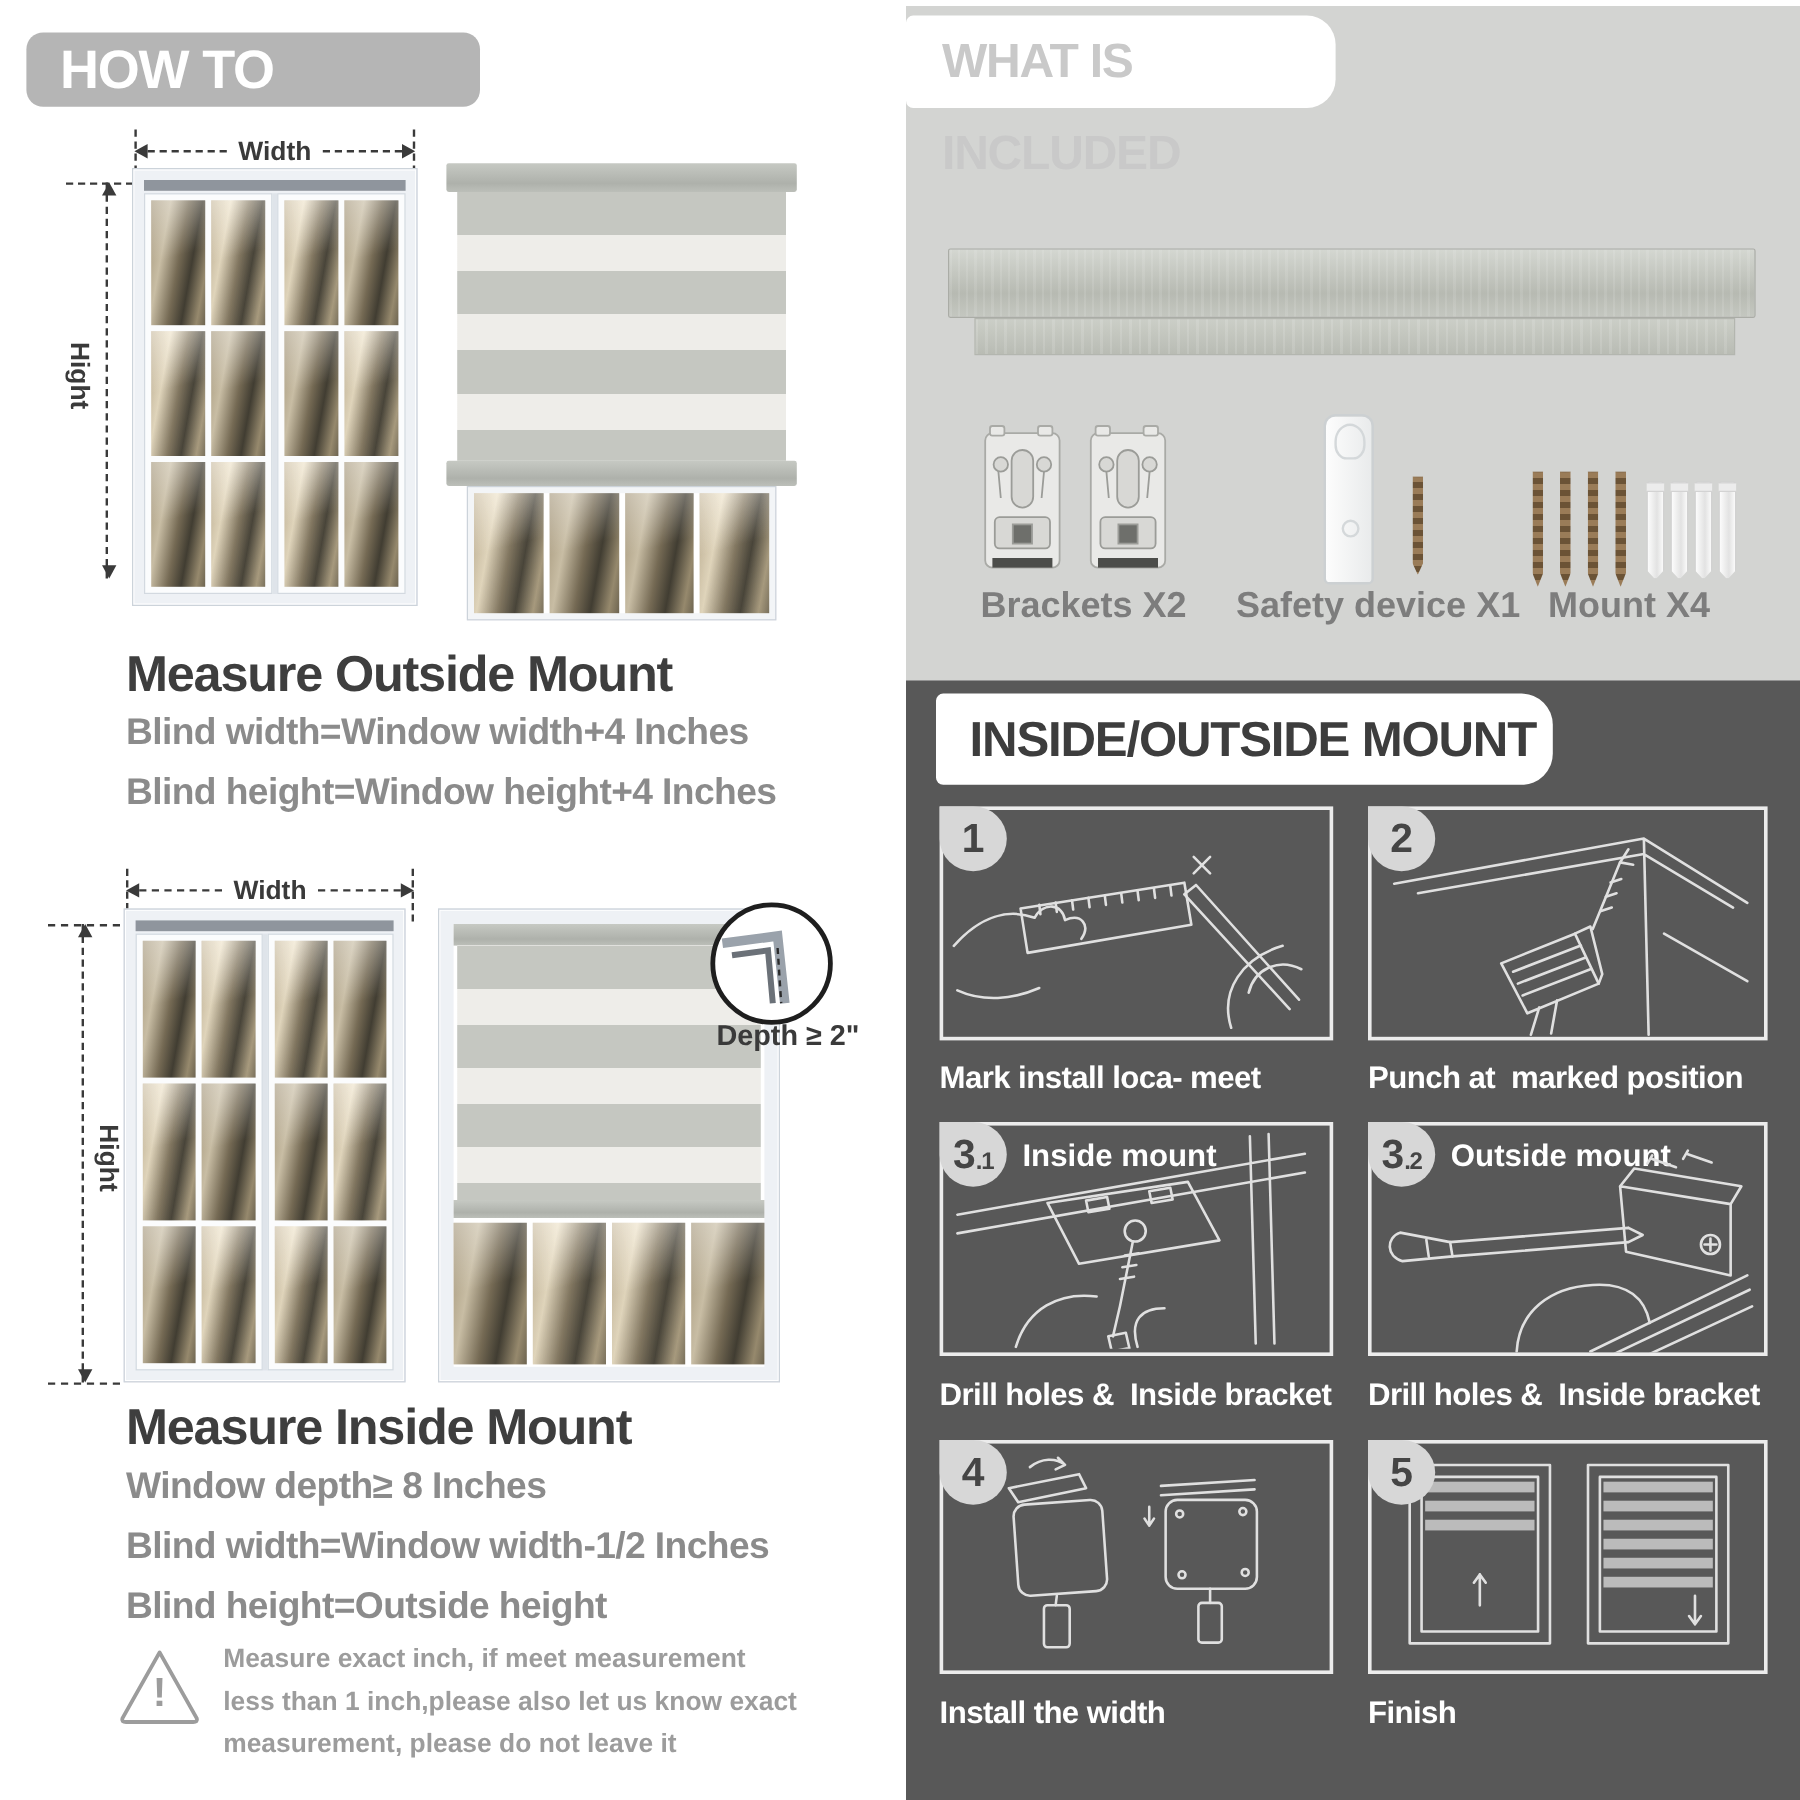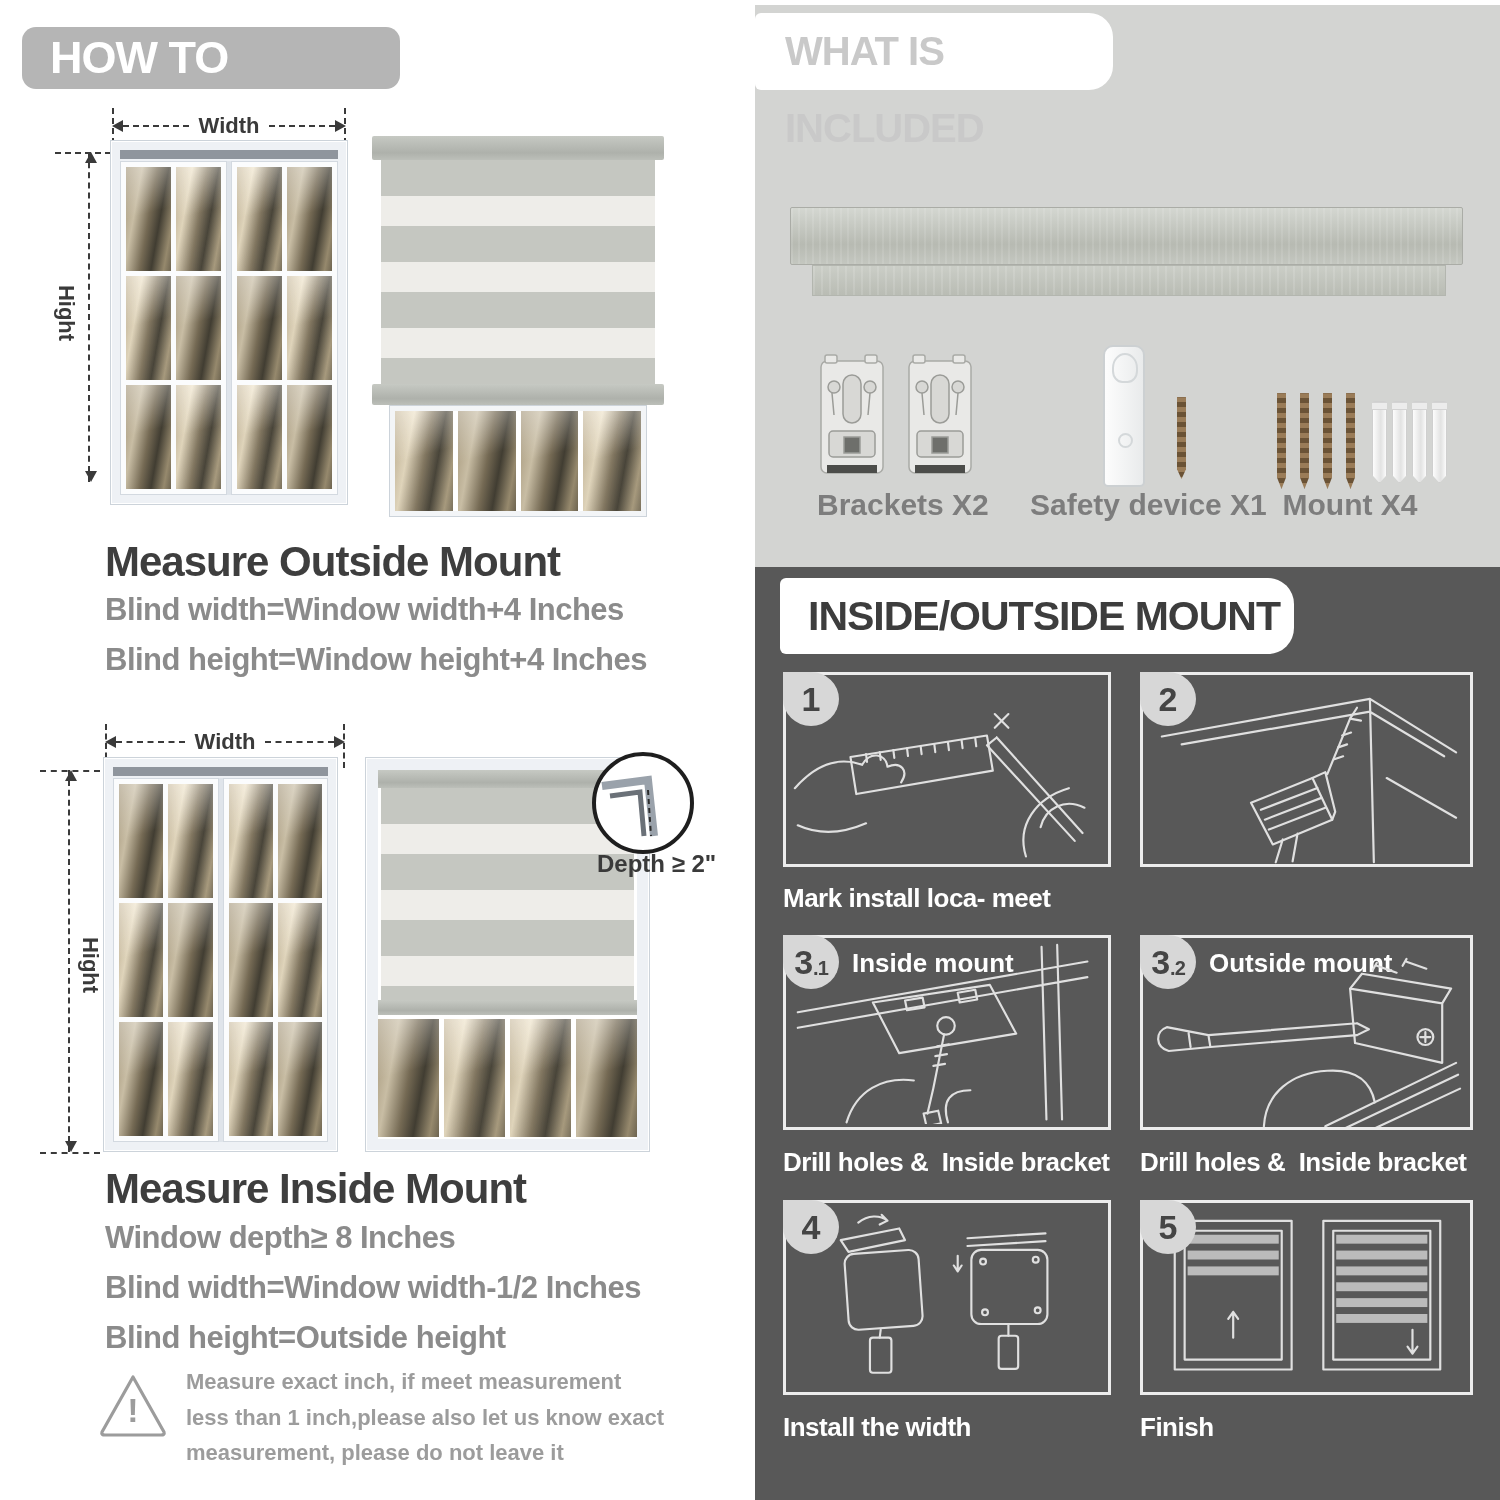--- a/index.html
+++ b/index.html
@@ -42,21 +42,21 @@
   
   .zfabric{background:repeating-linear-gradient(180deg,#c5c7c1 0 36px,#eeede9 36px 66px)}
   .zbar{background:linear-gradient(180deg,#c6c9c3,#aeb1ab 70%,#bcbfb9)}
   .peek{position:absolute;background:#f3f5f7;border:1px solid #ccd3da;box-sizing:border-box;padding:5px}
   .peek .pg{display:grid;grid-template-columns:1fr 1fr 1fr 1fr;gap:5px;height:100%;background:#fff}
   
   .h1{font-size:42px;font-weight:bold;color:#3e3e3e;letter-spacing:-1px;white-space:nowrap}
   .rule{font-size:31px;font-weight:bold;color:#8b8b8b;letter-spacing:-0.5px;white-space:nowrap}
   .warn-text{font-size:22px;font-weight:bold;color:#9c9c9c;line-height:1.62;width:480px}
   .prod-lab{font-size:34px;font-weight:bold;color:#8e8e8e;text-align:center}
-  .item-lab{position:absolute;font-size:30px;font-weight:bold;color:#7d7d7d;text-align:center;white-space:nowrap}
+  .item-lab{position:absolute;font-size:30px;font-weight:bold;color:#7d7d7d;text-align:right;white-space:nowrap}
   .depth-lab{font-size:24px;font-weight:bold;color:#3a3a3a;white-space:nowrap}
   
   .step-panel{position:absolute;border:3px solid #ececec;box-sizing:border-box;width:328px;height:195px}
   .badge{position:absolute;top:-3px;left:-3px;width:56px;height:54px;background:#d7d7d7;
      border-radius:0 50% 50% 50%;color:#454545;font-weight:bold;font-size:34px;
      display:flex;align-items:center;justify-content:center;z-index:2}
   .badge .sub{font-size:20px;margin-top:12px;letter-spacing:-1px}
   .step-inlab{position:absolute;top:10px;left:66px;color:#fff;font-size:26px;font-weight:bold;white-space:nowrap}
   .caption{position:absolute;color:#fff;font-size:26px;font-weight:bold;letter-spacing:-0.5px;white-space:pre-wrap}
   .lineart{position:absolute;inset:4px}
@@ -289,20 +289,21 @@
         <span class="sub"></span>
       </div>
     <svg class="lineart" viewBox="0 0 322 187">
       <path d="M15,58 L225,20 L312,74 M225,20 L229,185 M35,66 L225,33 L300,78 M242,100 L312,140"></path>
       <path d="M105,125 L167,100 L187,142 L127,167 Z M137,162 L130,185 M152,156 L147,184"></path>
       <path d="M115,132 L172,110 M119,142 L176,120 M123,152 L180,130"></path>
       <path d="M167,100 L180,94 L190,134 L187,142 M182,96 L205,40"></path>
       <path d="M197,57 l9,-3 M193,69 l9,-3 M189,81 l9,-3 M205,40 l7,-11 M205,40 l11,2"></path>
     </svg>
   </div>
+  <div class="caption" style="left:385px;top:316px">Punch at  marked position</div>
 
   <div class="step-panel" style="left:28px;top:368px">
     <div class="badge">
         <span>3</span>
         <span class="sub">.1</span>
       </div>
     <div class="step-inlab">Inside mount</div>
     <svg class="lineart" viewBox="0 0 322 187">
       <path d="M8,72 L305,20 M8,88 L305,36 M258,5 L263,182 M274,3 L279,182"></path>
       <path d="M85,62 L205,44 L232,94 L112,114 Z M118,60 l18,-3 l2,10 l-18,3 z M172,52 l18,-3 l2,10 l-18,3 z"></path>

